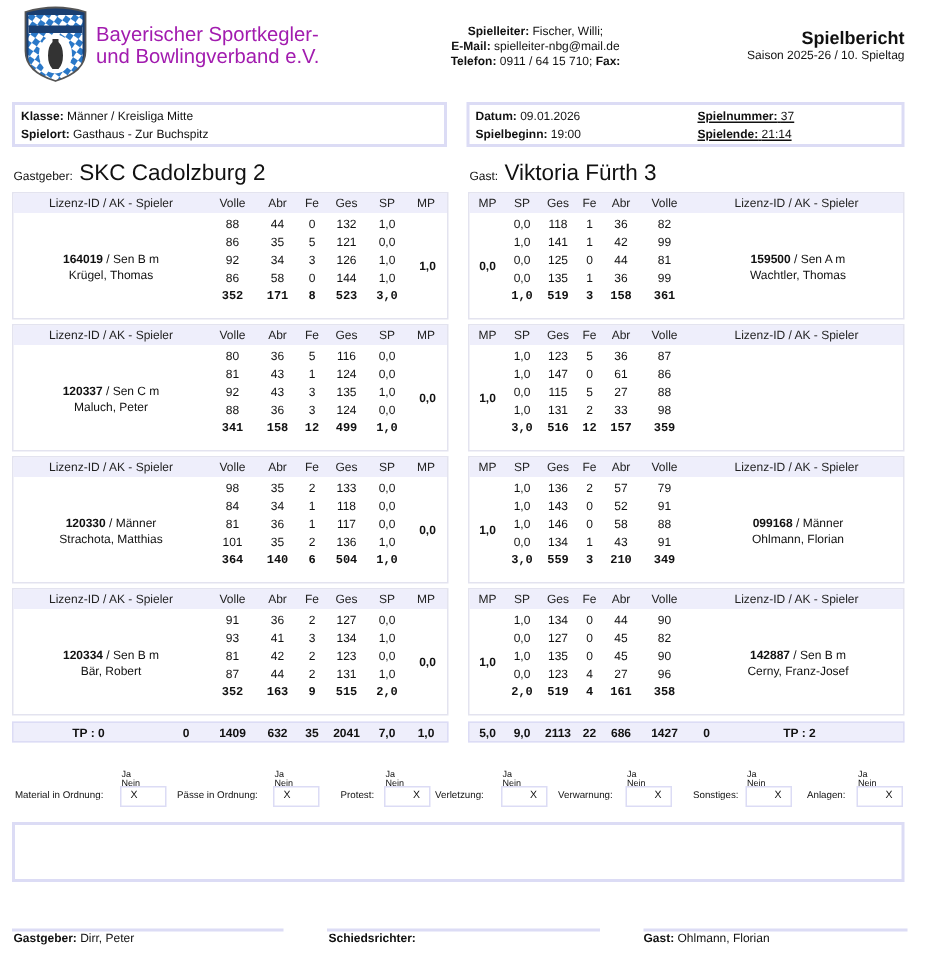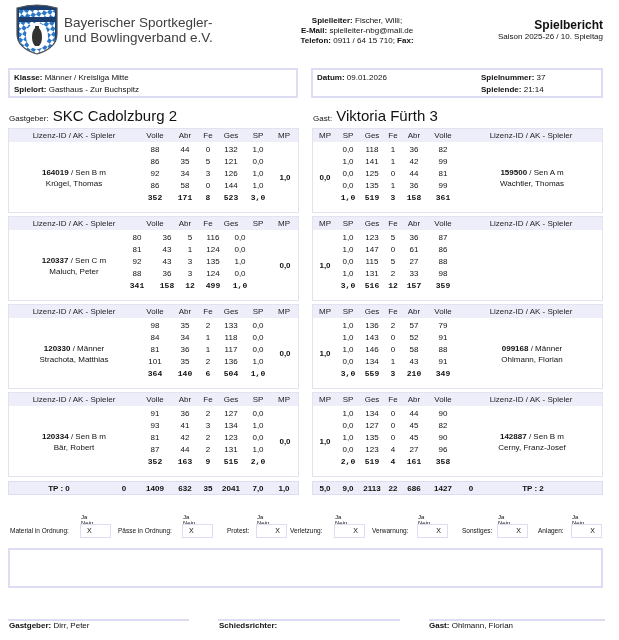--- a/index.html
+++ b/index.html
@@ -3,32 +3,32 @@
 <meta charset="utf-8">
 <style>
   * { box-sizing: border-box; margin: 0; padding: 0; }
   html, body { width: 619px; height: 640px; background: #ffffff; overflow: hidden; }
   body { font-family: "Liberation Sans", sans-serif; color: #111; font-size: 8px; position: relative; }
 
   .abs { position: absolute; }
 
   
   #logo { left: 14px; top: 4px; width: 46px; height: 52px; }
-  #org { left: 64px; top: 15px; font-size: 13.5px; line-height: 15px; font-weight: normal; color: #404040; }
+  #org { left: 64px; top: 15px; font-size: 13.5px; line-height: 15px; font-weight: normal; color: #a21caf; }
   #contact { left: 262px; top: 16px; width: 190px; text-align: center; font-size: 8px; line-height: 10px; }
   #contact b { font-weight: bold; }
   #report { right: 16px; top: 19px; text-align: right; }
   #report .t { font-size: 12px; font-weight: bold; line-height: 13px; }
   #report .s { font-size: 8px; line-height: 10px; }
 
   
   .box { border: 2px solid #dcdcf5; background: #fff; }
   #infoL { left: 8px; top: 68px; width: 290px; height: 30px; padding: 2px 4px; font-size: 8px; line-height: 12px; }
   #infoR { left: 311px; top: 68px; width: 292px; height: 30px; padding: 2px 4px; font-size: 8px; line-height: 12px; }
-  #infoR .col2 { position: absolute; left: 168px; top: 2px; }
+  #infoR .col2 { position: absolute; left: 152px; top: 2px; text-decoration: underline; }
   b { font-weight: bold; }
 
   
   .team { top: 107px; font-size: 15px; line-height: 18px; }
   .team small { font-size: 8px; }
   #teamHome { left: 9px; }
   #teamGuest { left: 313px; }
 
   
   .block { position: absolute; width: 291px; height: 85px; border: 1px solid #e3e3ef; background: #fff; }
@@ -103,20 +103,21 @@
   <div class="t">Spielbericht</div>
   <div class="s">Saison 2025-26 / 10. Spieltag</div>
 </div>
 
 <div class="abs box" id="infoL">
   <div><b>Klasse:</b> <span>Männer / Kreisliga Mitte</span></div>
   <div><b>Spielort:</b> <span>Gasthaus - Zur Buchspitz</span></div>
 </div>
 <div class="abs box" id="infoR">
   <div><b>Datum:</b> <span>09.01.2026</span></div>
+  <div><b>Spielbeginn:</b> <span>19:00</span></div>
   <div class="col2">
     <div><b>Spielnummer:</b> <span>37</span></div>
     <div><b>Spielende:</b> <span>21:14</span></div>
   </div>
 </div>
 
 <div class="abs team" id="teamHome">
   <small>Gastgeber:</small>
   <span>SKC Cadolzburg 2</span>
 </div>
@@ -239,21 +240,21 @@
         <span class="c h-abr">Abr</span>
         <span class="c h-fe">Fe</span>
         <span class="c h-ges">Ges</span>
         <span class="c h-sp">SP</span>
         <span class="c h-mp">MP</span>
       </div>
       <div class="player" style="left:0;">
         <div><b>120337</b><span> / Sen C m</span></div>
         <div>Maluch, Peter</div>
       </div>
-      <div class="rows" style="left:112px;">
+      <div class="rows" style="left:130px;">
         <div class="row">
           <span class="c h-vol">80</span>
           <span class="c h-abr">36</span>
           <span class="c h-fe">5</span>
           <span class="c h-ges">116</span>
           <span class="c h-sp">0,0</span>
         </div>
         <div class="row">
           <span class="c h-vol">81</span>
           <span class="c h-abr">43</span>

